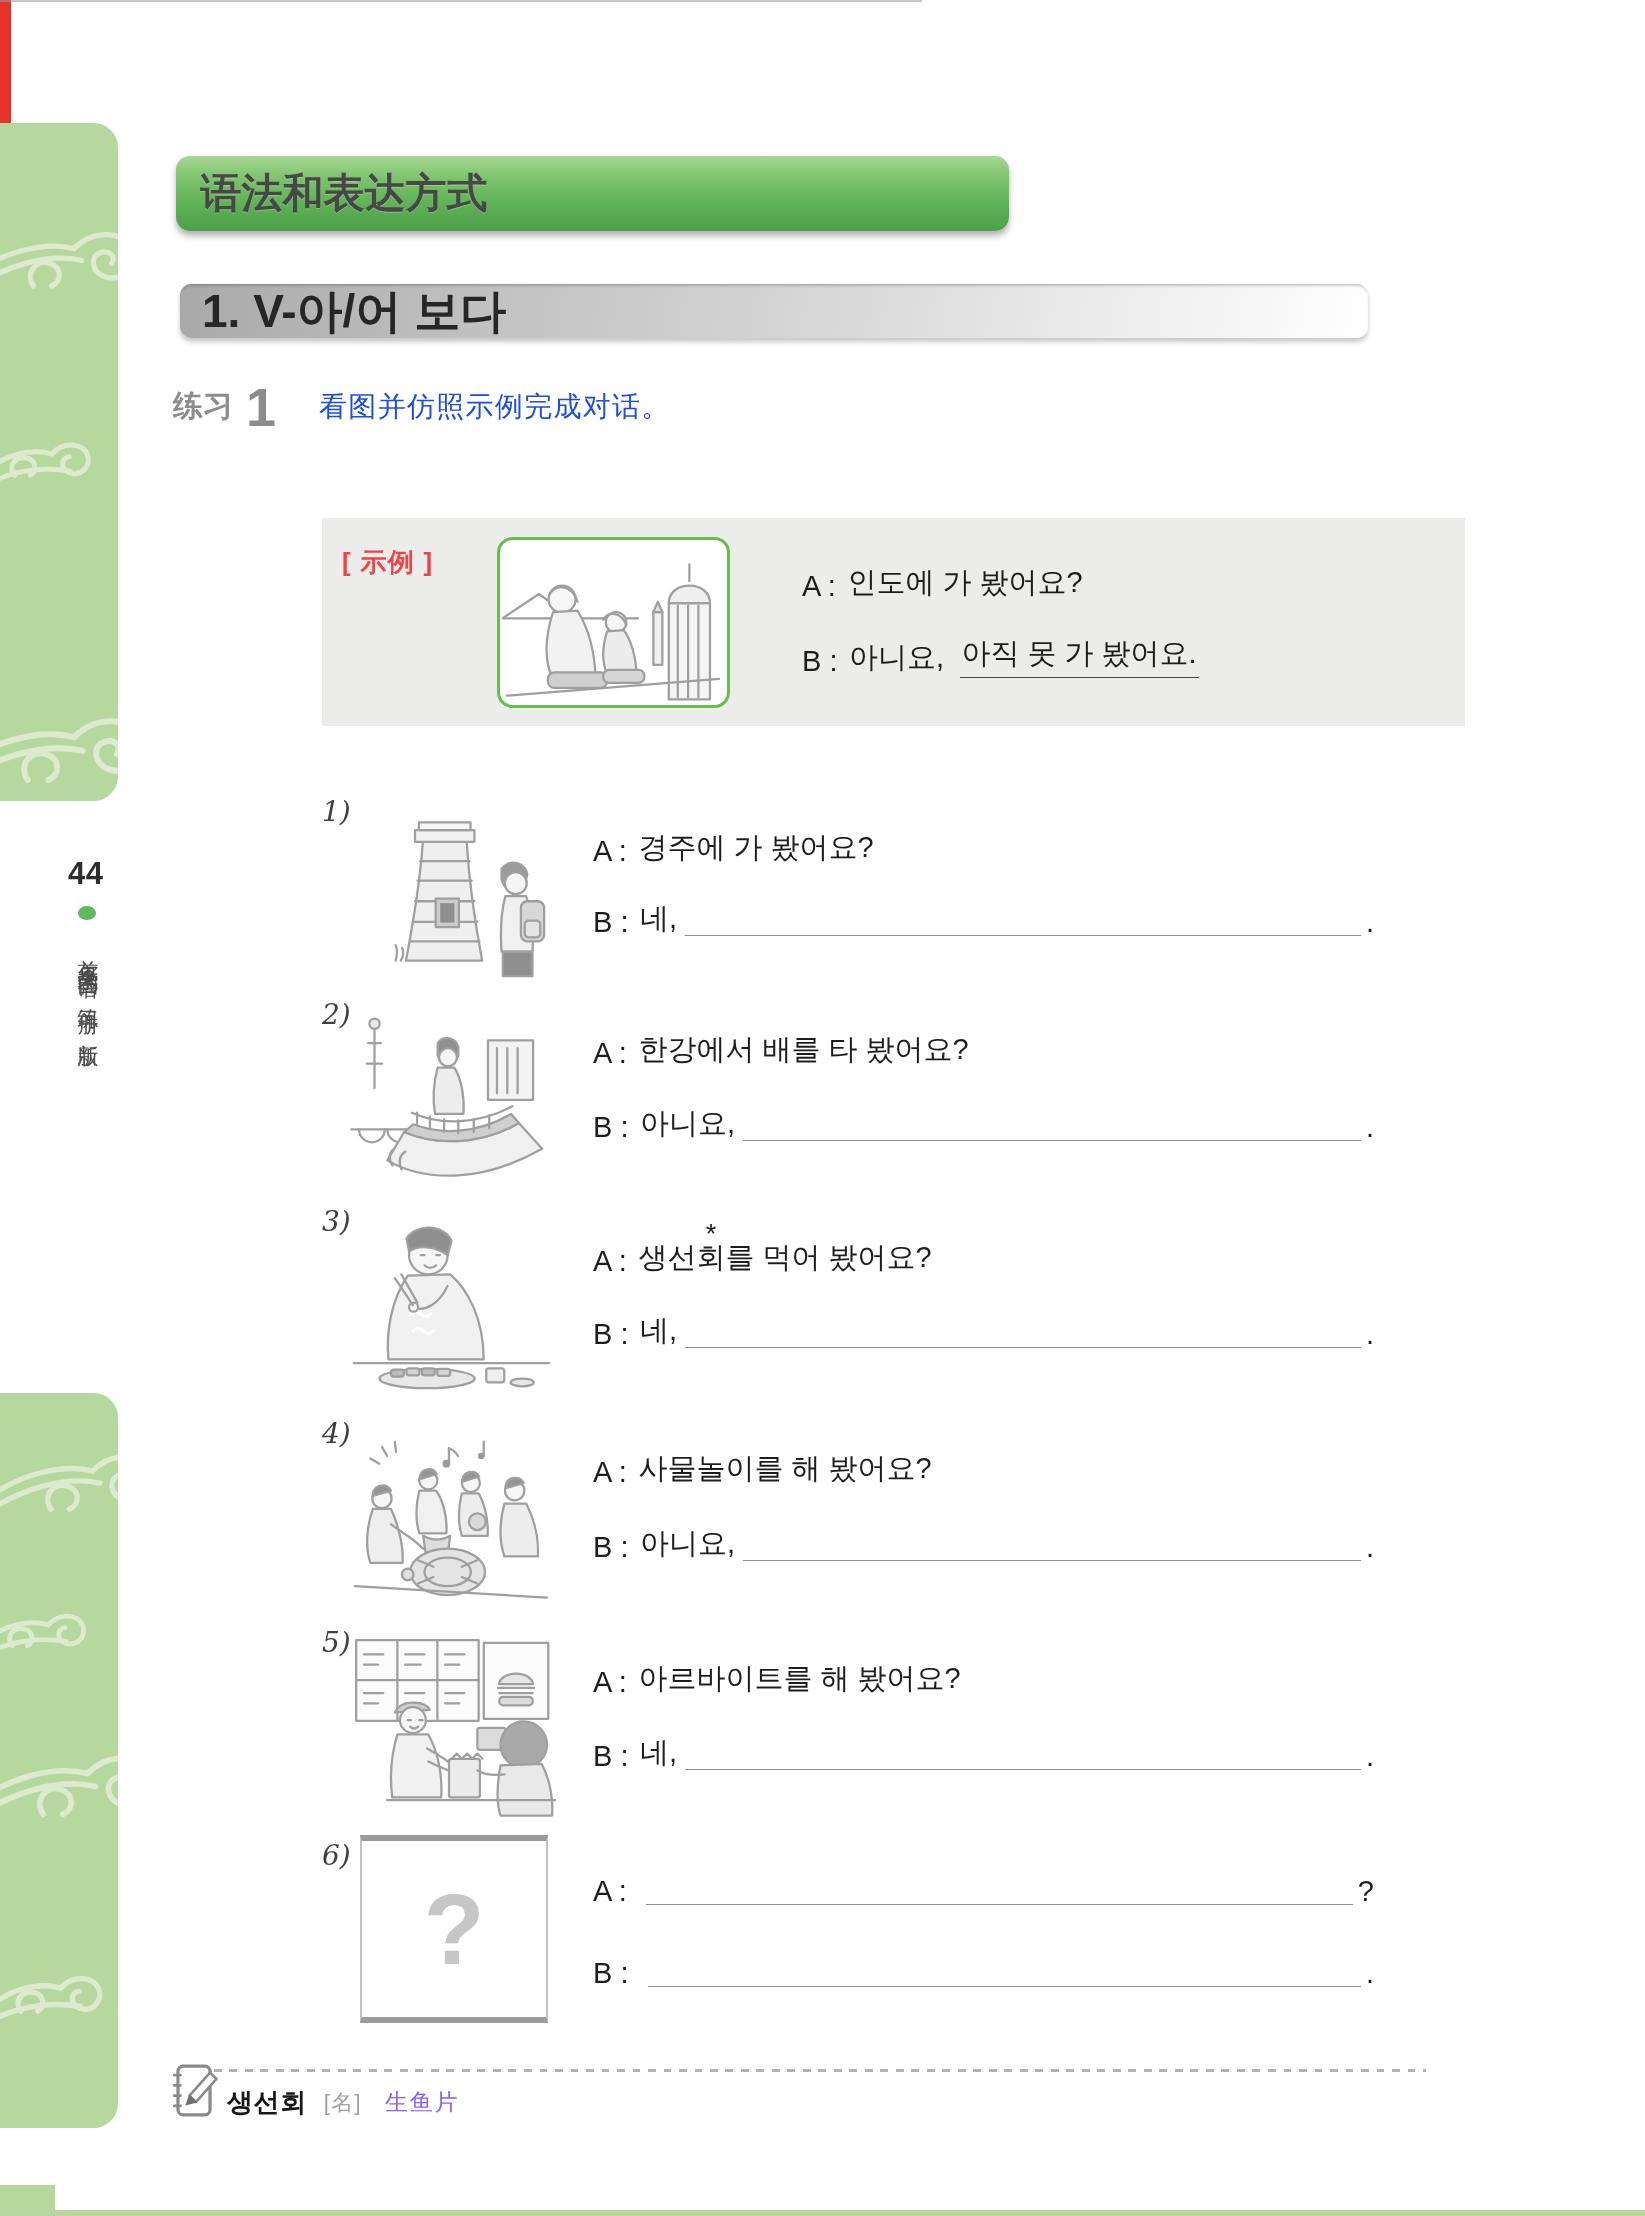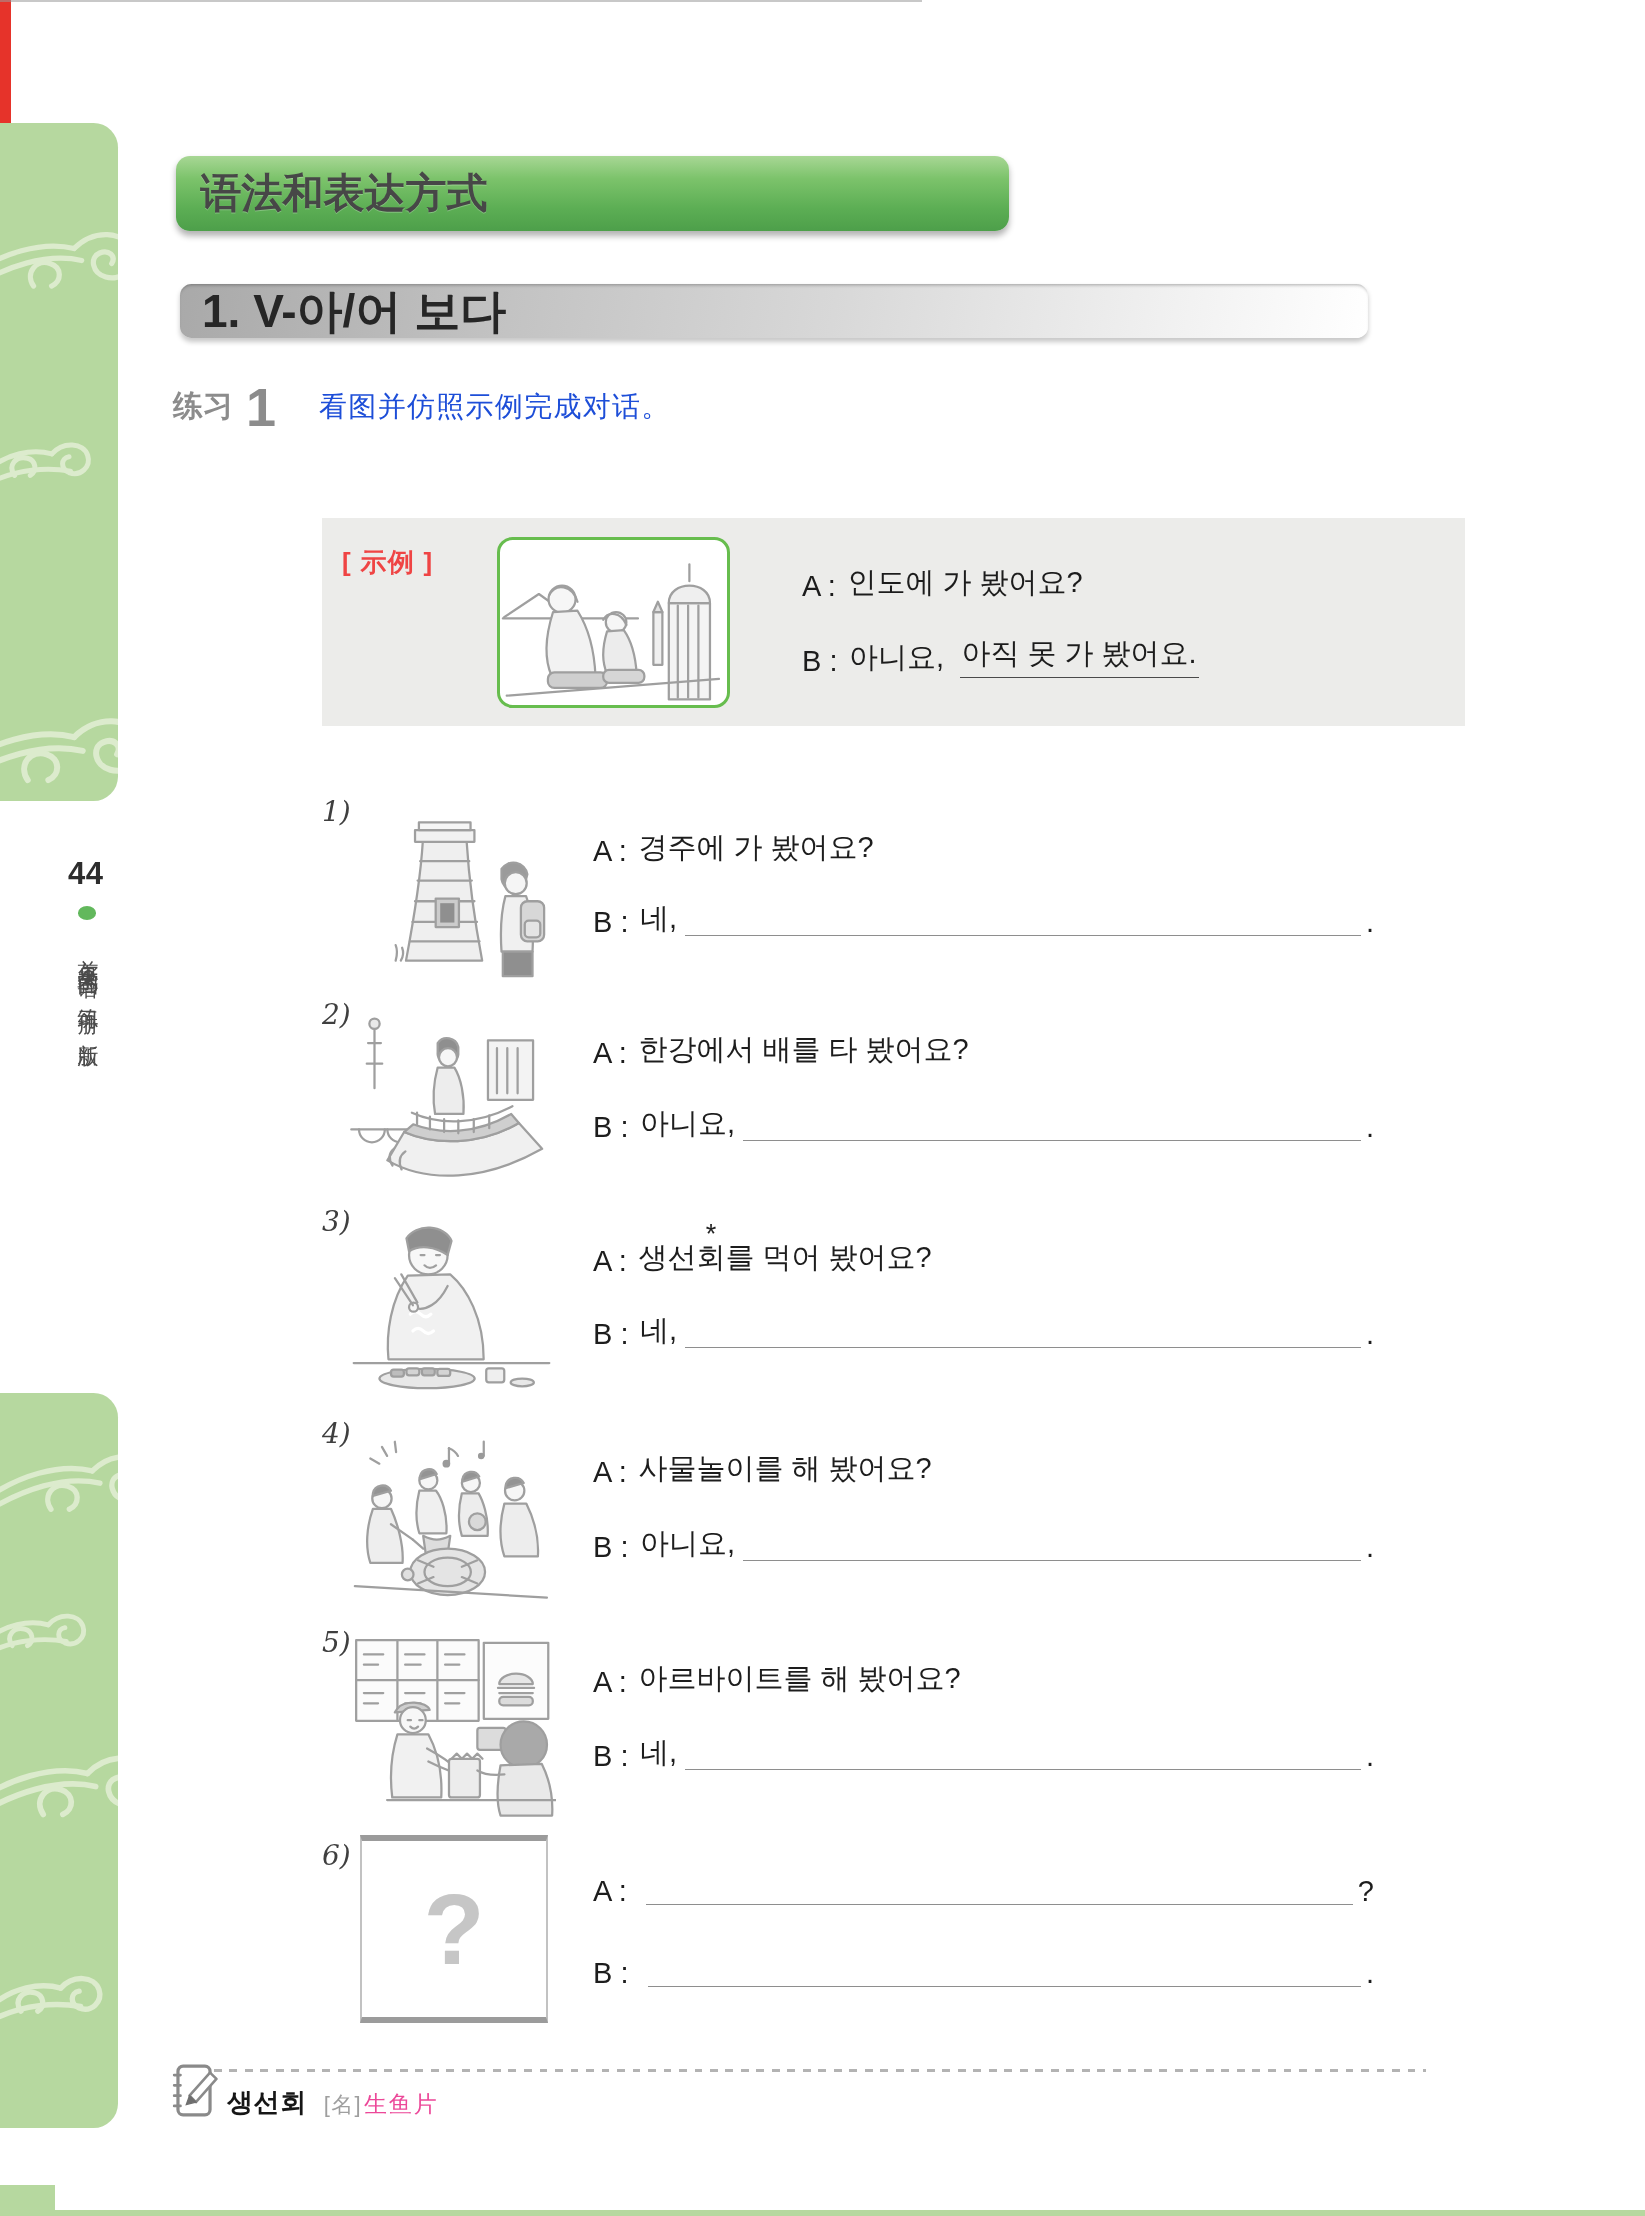--- a/index.html
+++ b/index.html
@@ -73,24 +73,24 @@
   .q-mark{font-size:100px;font-weight:bold;color:#c6c6c6;}
 
   
   .starred{position:relative;display:inline-block;}
   .star{position:absolute;top:-19.3px;left:50%;transform:translateX(-50%);font-size:27px;color:#222;}
 
   
   .footer-dash{position:absolute;left:214px;top:2069px;width:1212px;height:2.6px;
      background:repeating-linear-gradient(to right,#b3b3b3 0 7.7px,transparent 7.7px 15.5px);}
   .footer-icon{position:absolute;left:170px;top:2061px;}
-  .footer-row{position:absolute;left:227px;top:2085px;display:flex;align-items:flex-end;}
+  .footer-row{position:absolute;left:227px;top:2085px;display:flex;align-items:center;}
   .fw{font-size:26px;font-weight:bold;color:#161616;letter-spacing:0.6px;}
   .fp{font-size:22px;color:#9f9f9f;margin-left:17px;letter-spacing:1.3px;}
-  .fm{font-size:23px;color:#ec4899;margin-left:2px;letter-spacing:1.9px;}
+  .fm{font-size:23px;color:#8b5cf6;margin-left:23px;letter-spacing:1.9px;}
 </style>
 </head>
 <body>
 
 <div id="page">
 
   <svg width="0" height="0" style="position:absolute">
     <defs>
       <symbol id="cloudA" viewBox="0 0 240 130">
         <path class="cl" d="M4 96 C 52 58, 110 44, 150 54"></path>

